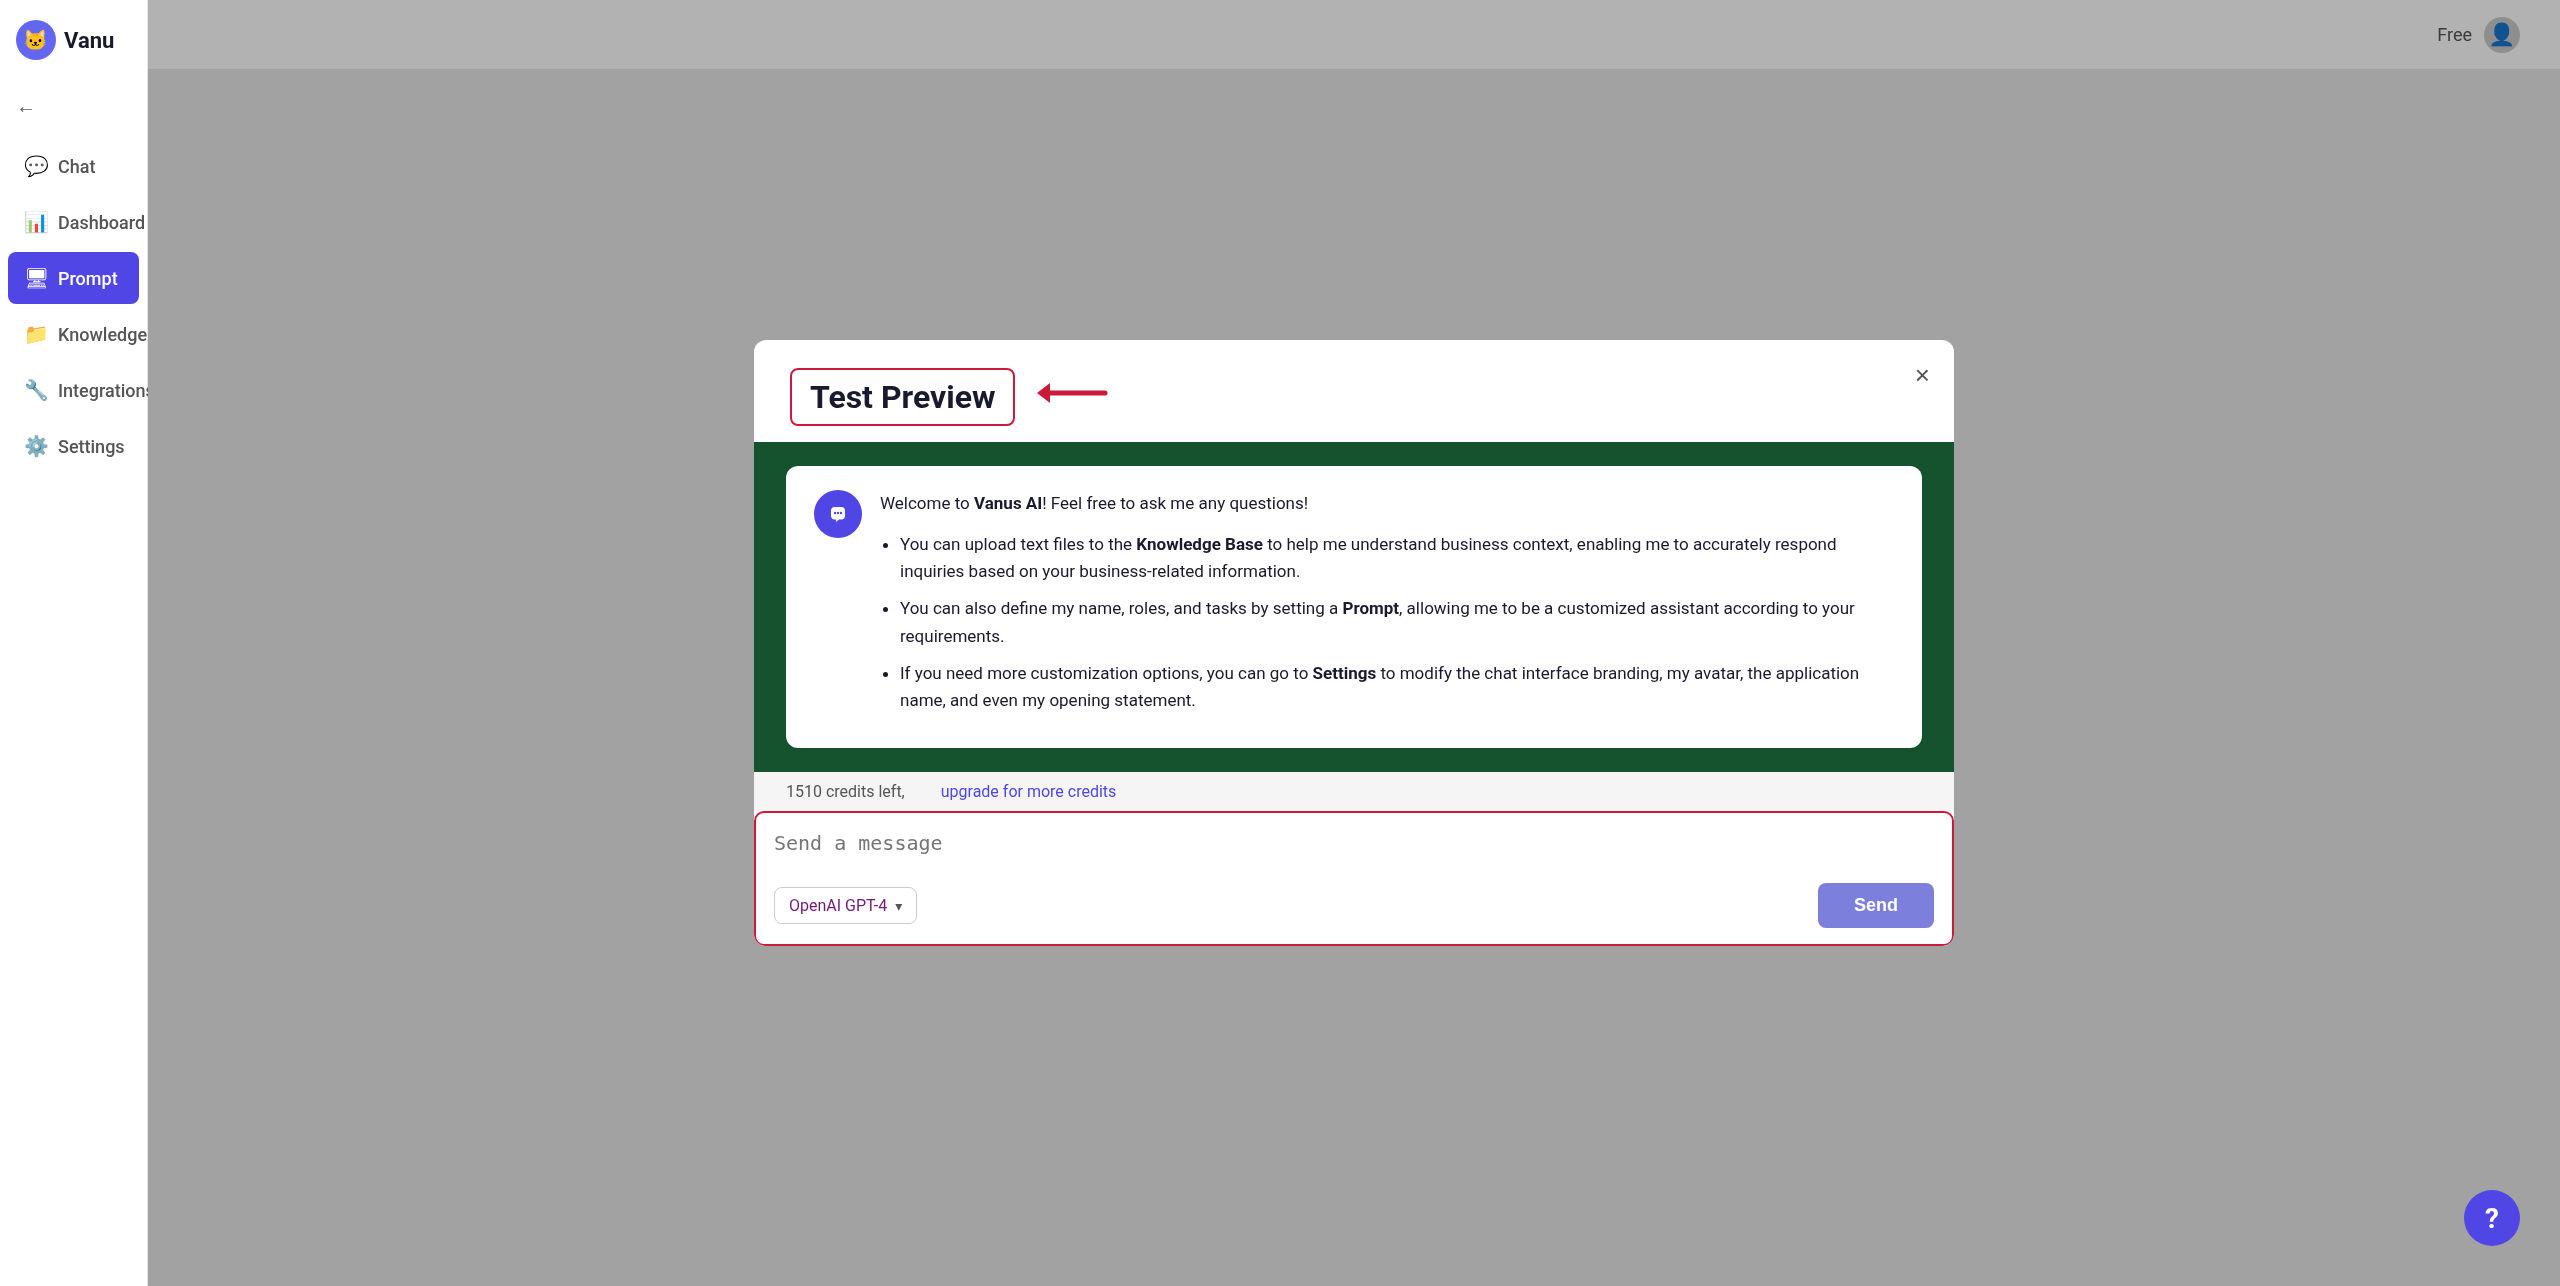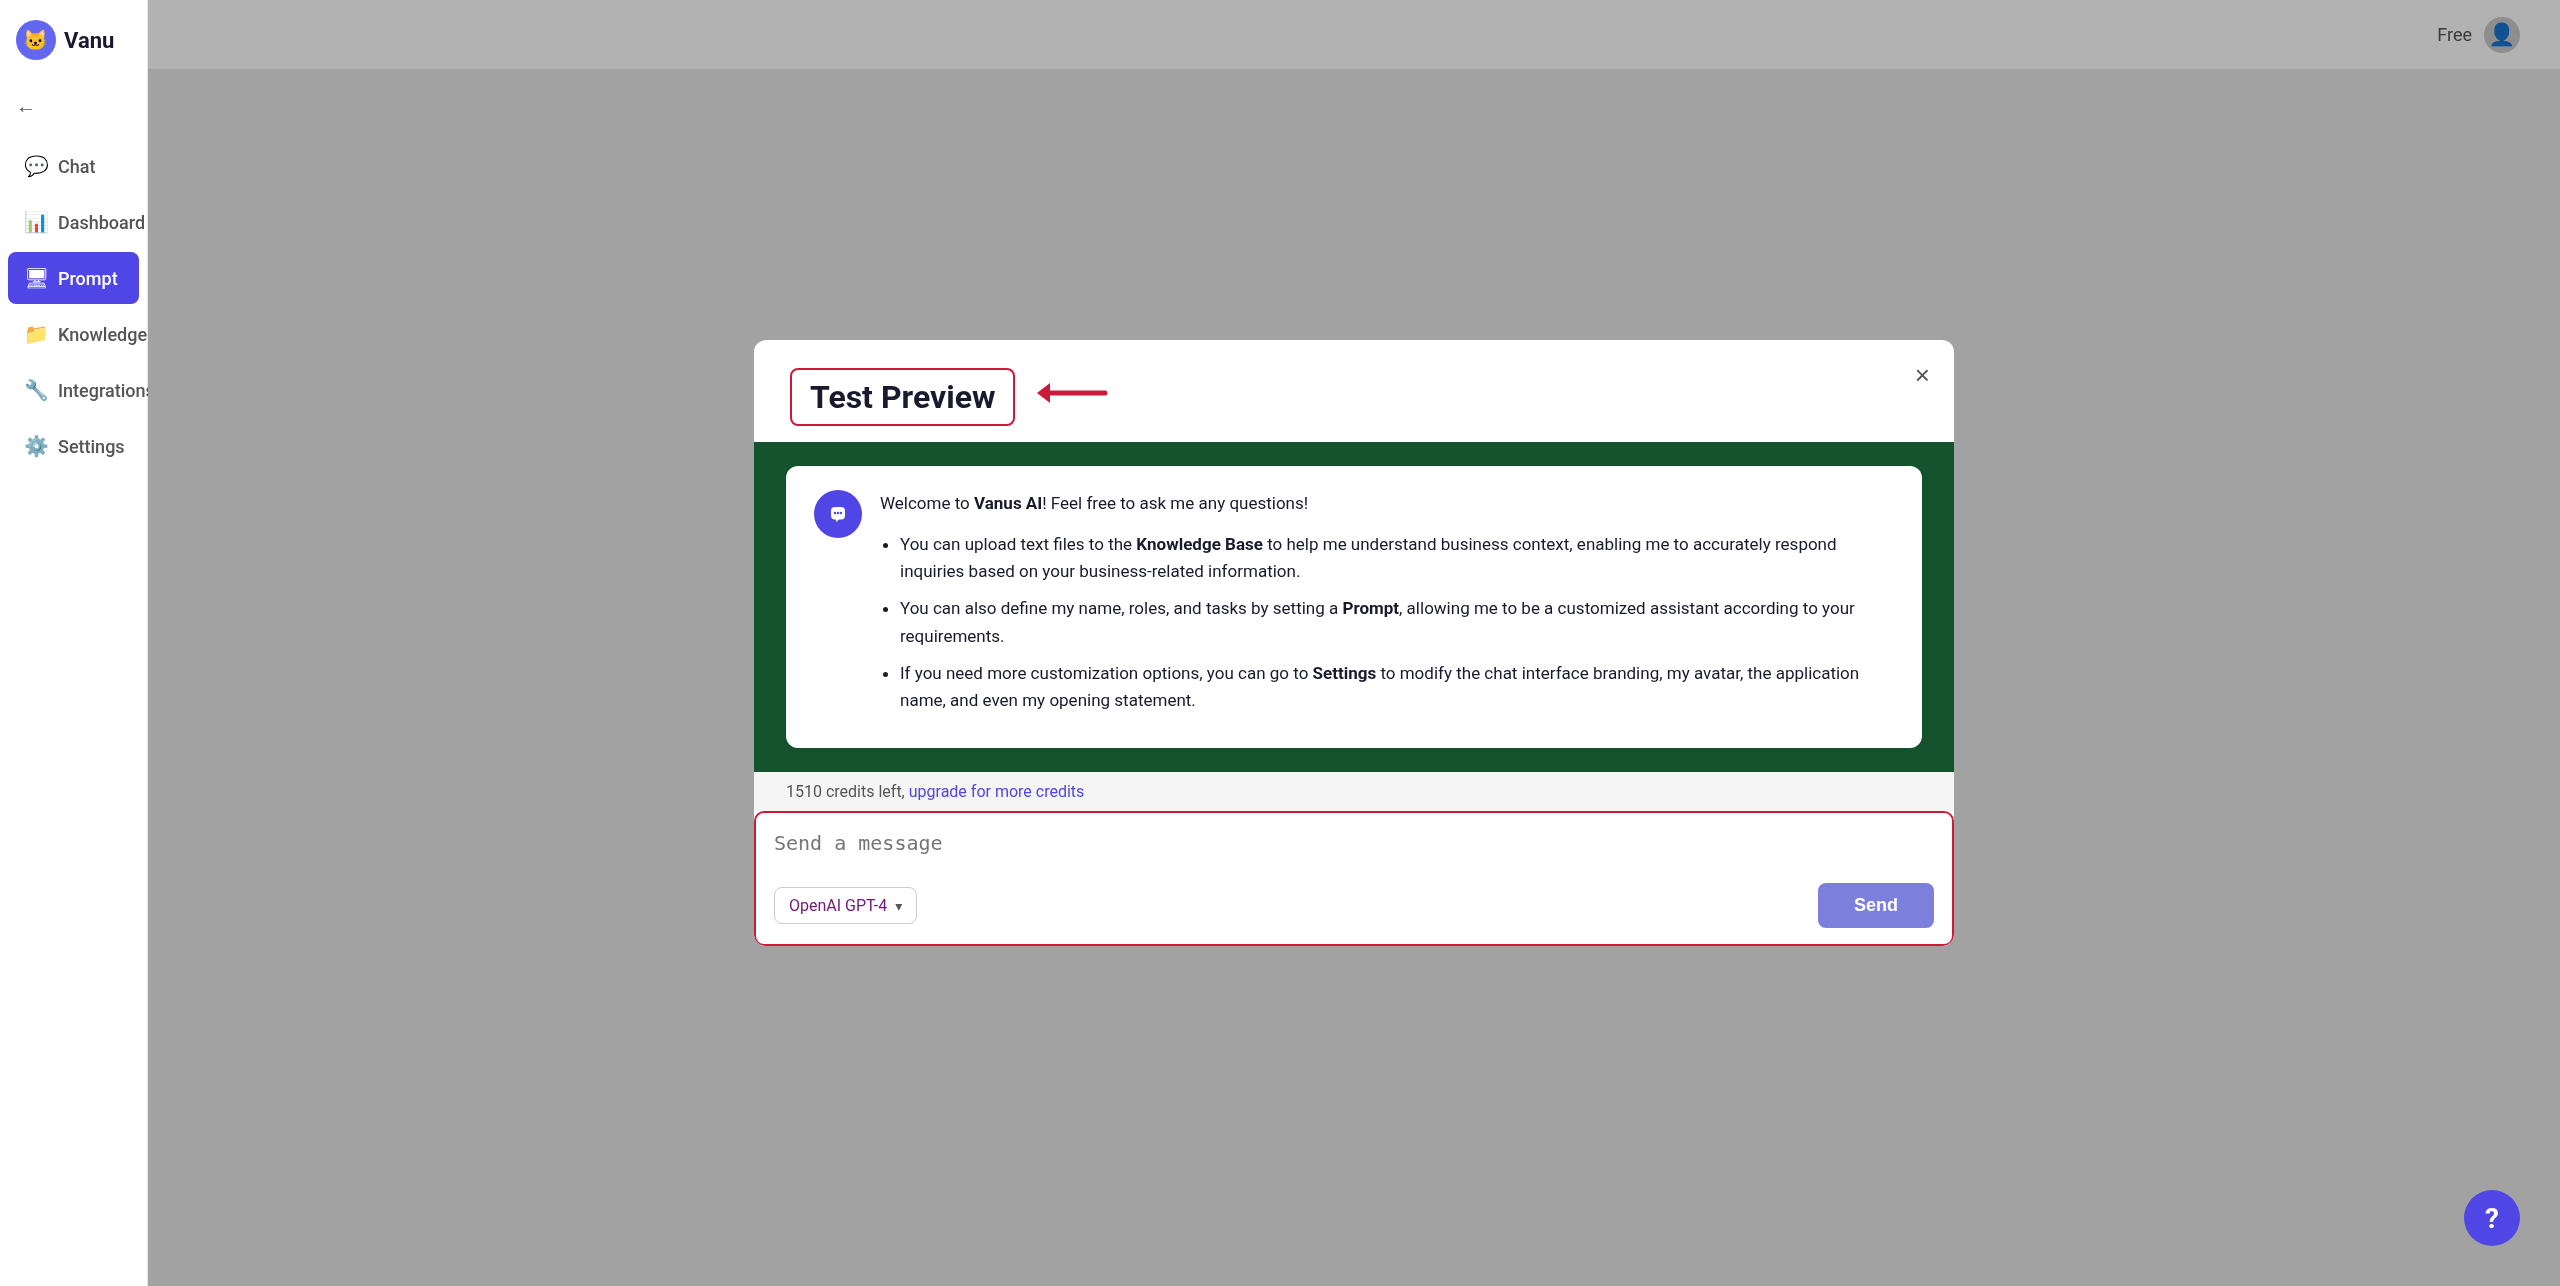--- a/index.html
+++ b/index.html
@@ -225,20 +225,21 @@
       padding: 10px 32px;
       font-size: 16px;
       color: #555;
       background: #f5f5f5;
       flex-shrink: 0;
     }
     .credits-link {
       color: #4f46e5;
       cursor: pointer;
       text-decoration: none;
+      margin-left: 32px;
     }
 
     
     .modal-footer {
       border: 2.5px solid #cc1a3a;
       border-radius: 10px;
       margin: 0 0 0 0;
       padding: 18px 18px 16px 18px;
       background: #fff;
       flex-shrink: 0;

